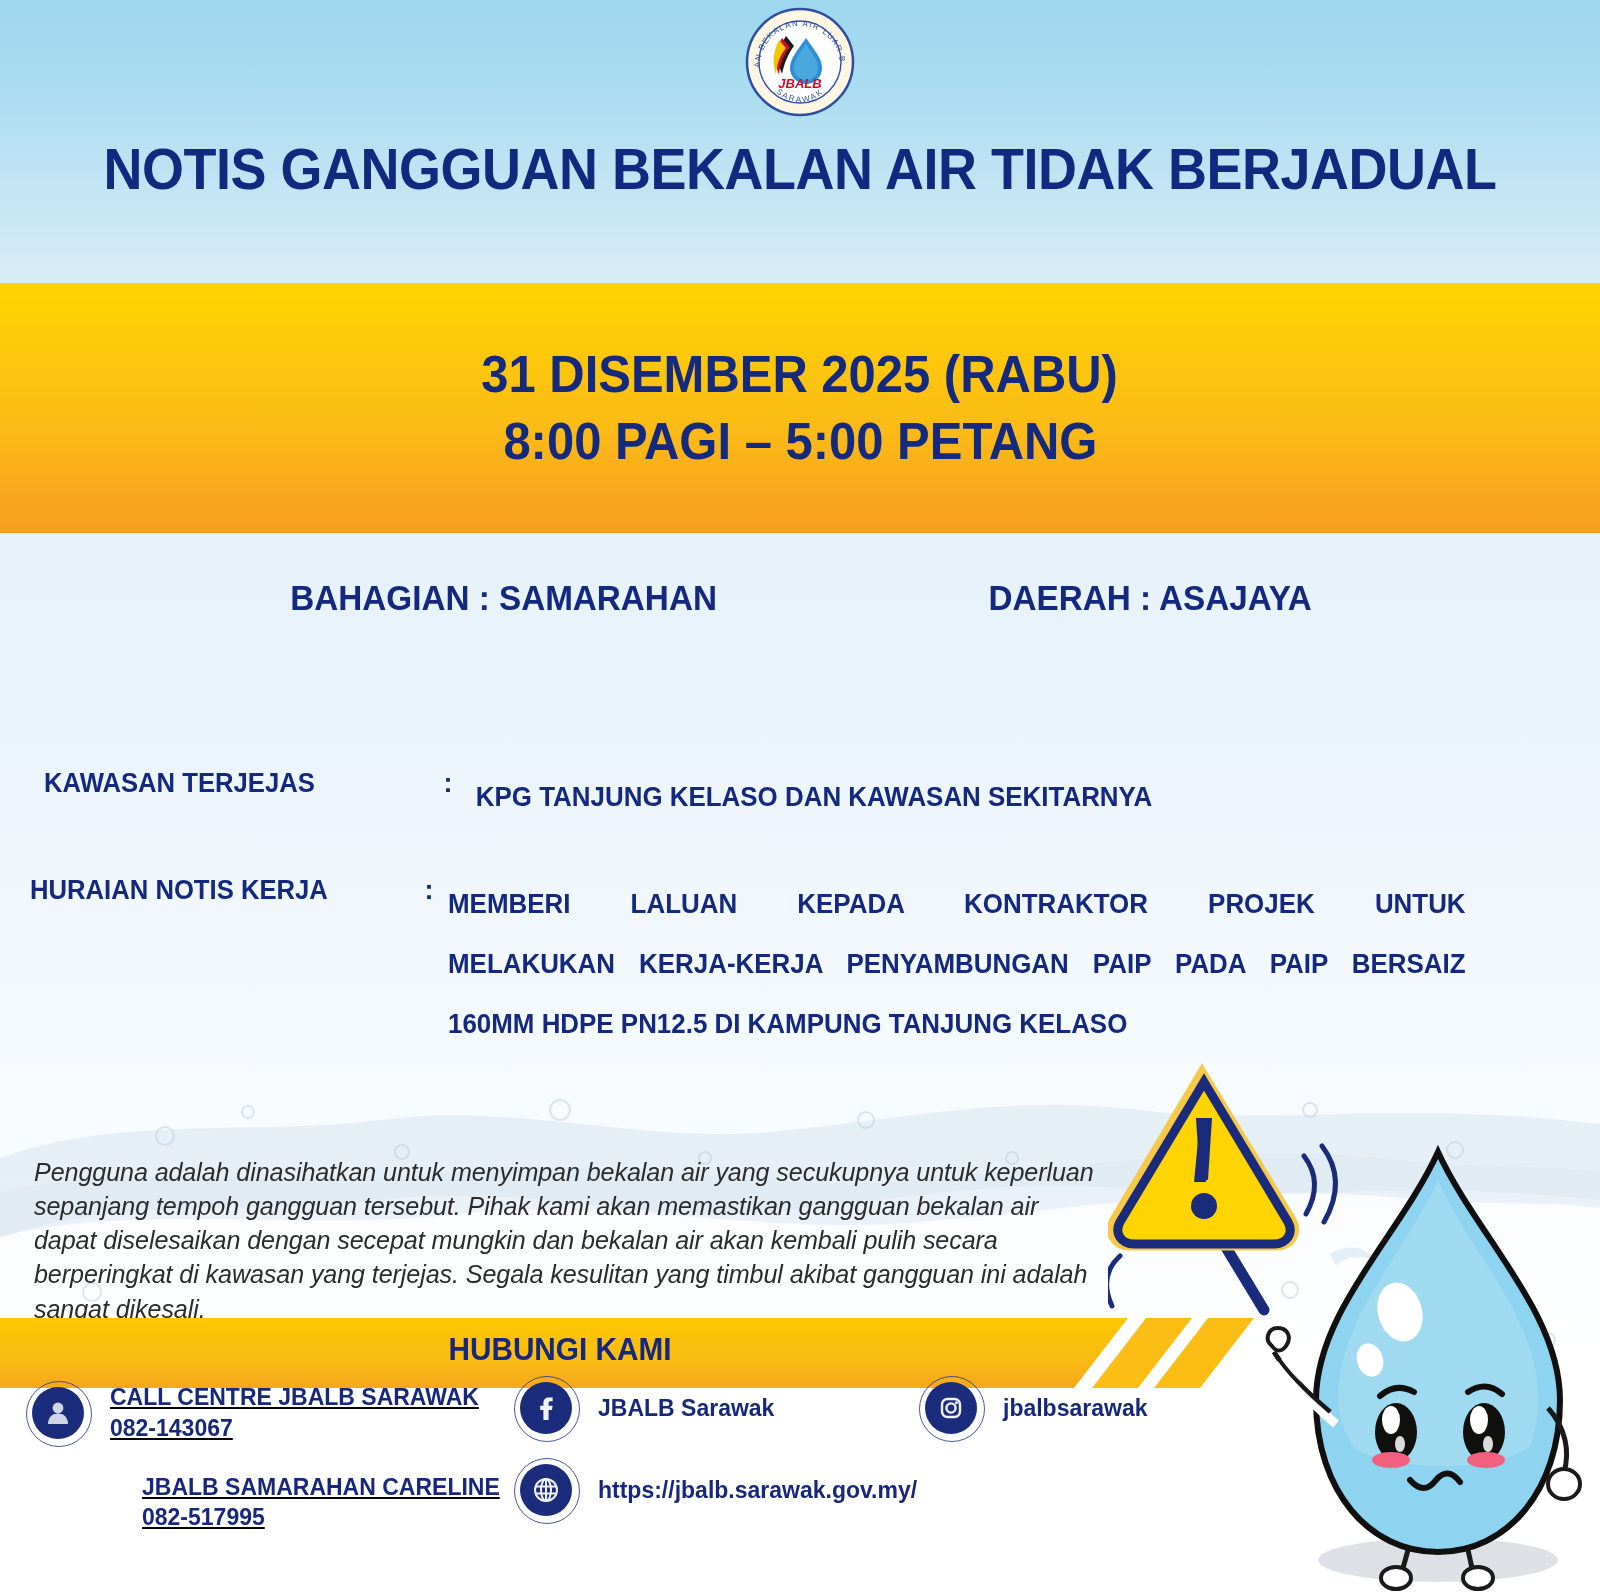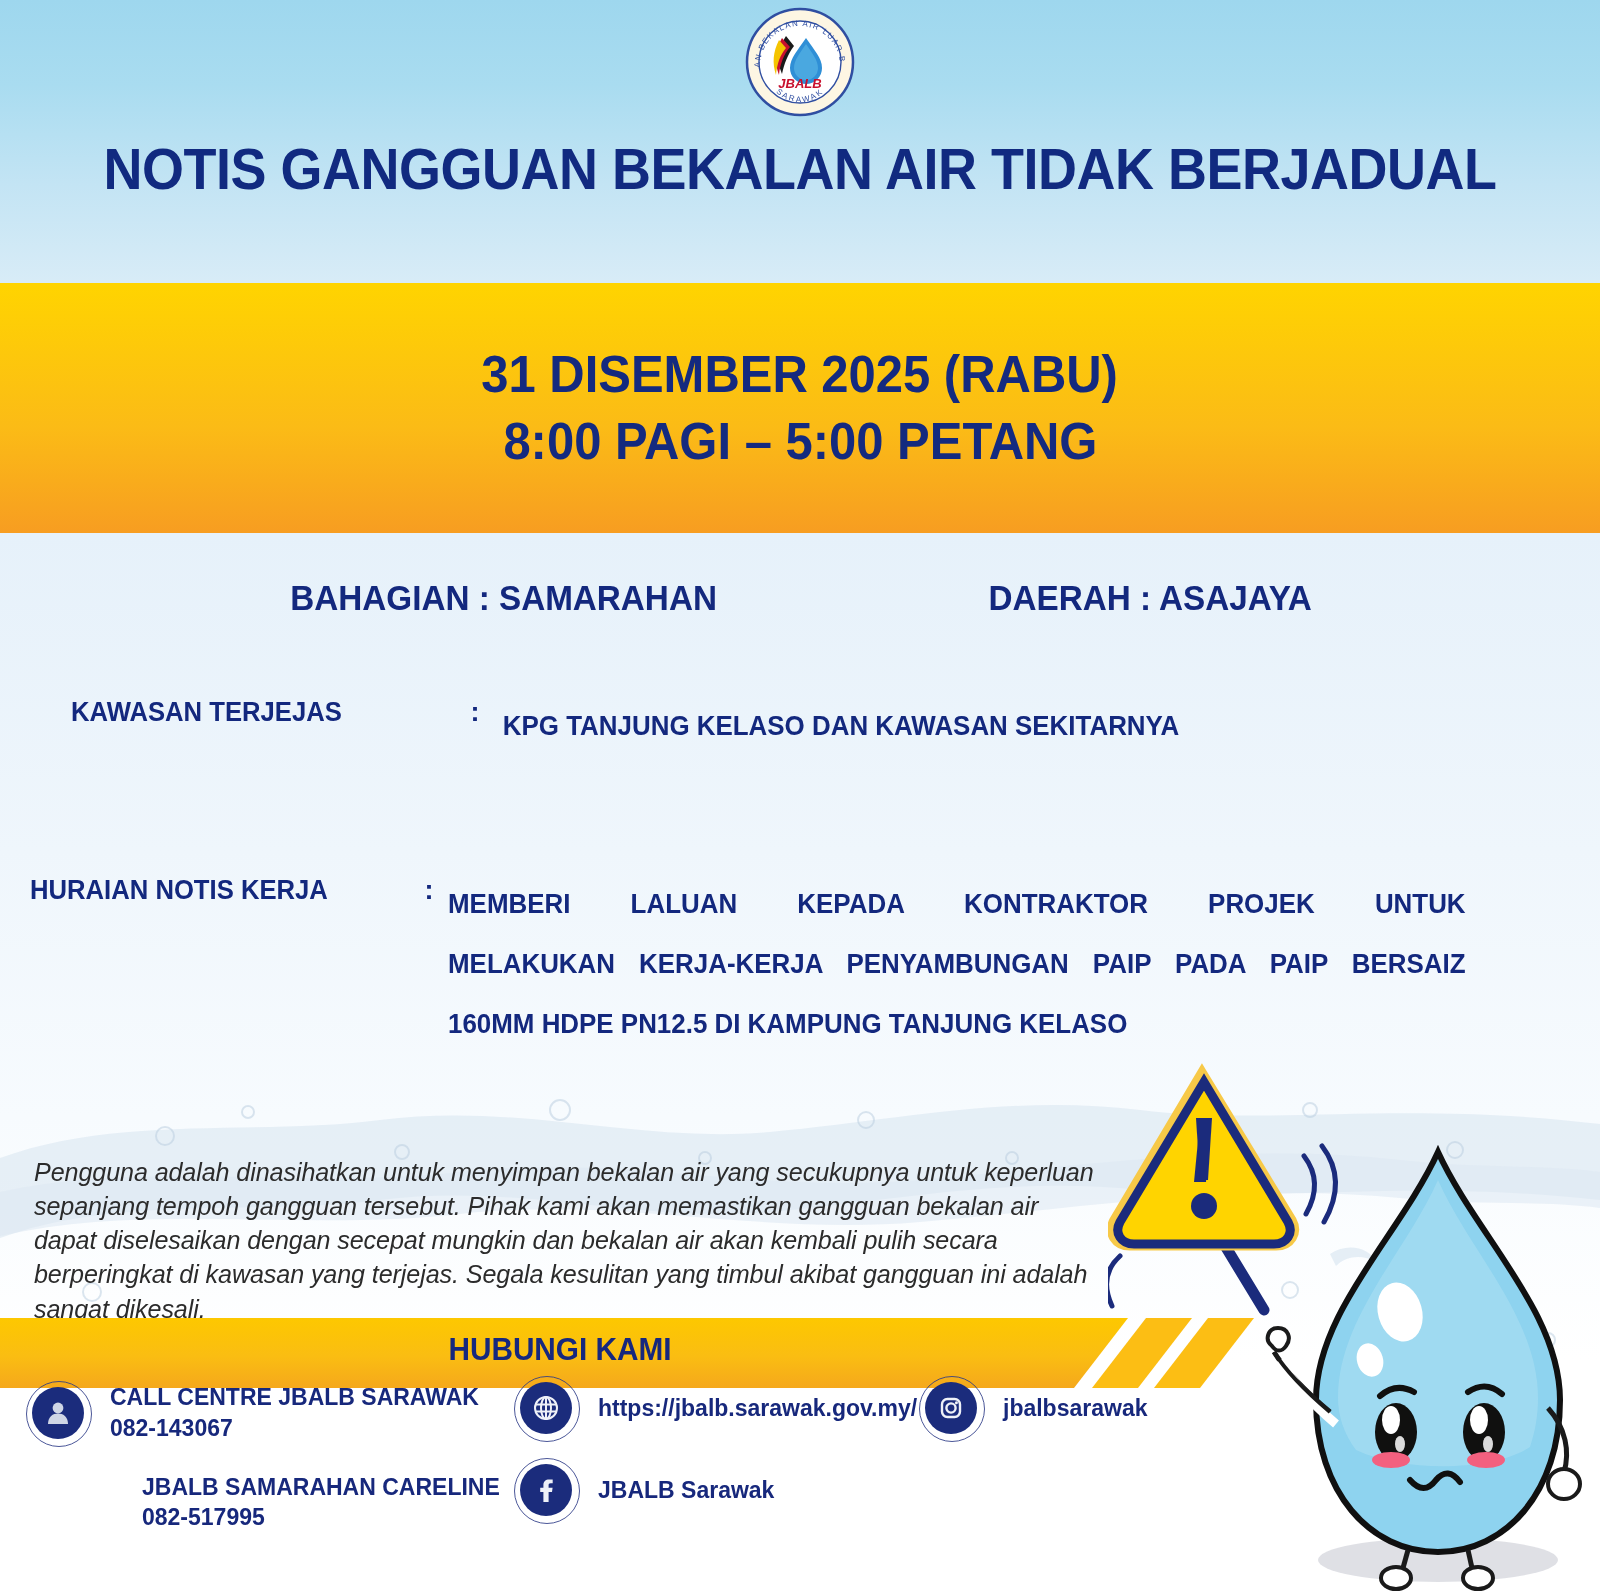--- a/index.html
+++ b/index.html
@@ -128,21 +128,21 @@
 
   .field-value {
     color: #13287e;
     font-size: 27px;
     font-weight: bold;
     line-height: 2.22;
     transform: scaleX(0.96);
     transform-origin: left top;
   }
 
-  #field-area      { left: 44px;  top: 697px; margin-left: 27px; }
+  #field-area      { left: 44px;  top: 768px; }
   #field-area .field-label { width: 380px; }
   #field-area .field-colon { width: 48px; text-align: center; }
   #field-area .field-value { white-space: nowrap; padding-left: 4px; }
 
   #field-desc      { left: 30px;  top: 875px; }
   #field-desc .field-label { width: 380px; }
   #field-desc .field-colon { width: 38px; text-align: center; }
   #field-desc .field-value {
     width: 1060px;
     text-align: justify;
@@ -221,21 +221,21 @@
   .contact-text {
     margin-left: 26px;
     color: #17287c;
     font-size: 23px;
     font-weight: bold;
     line-height: 1.34;
   }
 
   .contact-text .sub { font-weight: bold; }
 
-  #contact-col-1 { left: 32px; top: 1382px; }
+  #contact-col-1 { left: 32px; top: 1382px; text-decoration: underline; }
   #contact-col-1 .contact-item { margin-bottom: 28px; }
   #contact-col-1 .no-icon { margin-left: 110px; }
 
   #contact-col-2 { left: 520px; top: 1382px; }
   #contact-col-2 .contact-item { margin-bottom: 30px; }
 
   #contact-col-3 { left: 925px; top: 1382px; }
 
   
   .mascot {
@@ -434,37 +434,37 @@
         <span class="sub">082-517995</span>
       </span>
     </div>
   </div>
 
   <div class="contact-col" id="contact-col-2">
 
     <div class="contact-item">
       <span class="icon-circle">
         <svg width="30" height="30" viewBox="0 0 30 30" xmlns="http://www.w3.org/2000/svg">
+          <path d="M17.6 27 V16.9 H21 L21.6 12.8 H17.6 V10.3 C17.6 9.1 17.9 8.3 19.7 8.3 H21.7 V4.6 C21.3 4.5 19.8 4.4 18.1 4.4 C14.6 4.4 12.4 6.3 12.4 10 V12.8 H9.2 V16.9 H12.4 V27 Z" fill="#eef1f8"></path>
+        </svg>
+      </span>
+      <span class="contact-text">JBALB Sarawak</span>
+    </div>
+
+    <div class="contact-item">
+      <span class="icon-circle">
+        <svg width="30" height="30" viewBox="0 0 30 30" xmlns="http://www.w3.org/2000/svg">
           <g fill="none" stroke="#eef1f8" stroke-width="2">
             <circle cx="15" cy="15" r="11"></circle>
             <ellipse cx="15" cy="15" rx="5" ry="11"></ellipse>
             <path d="M4.4 11.4 H25.6 M4.4 18.6 H25.6 M15 4 V26"></path>
           </g>
         </svg>
       </span>
       <span class="contact-text">https://jbalb.sarawak.gov.my/</span>
-    </div>
-
-    <div class="contact-item">
-      <span class="icon-circle">
-        <svg width="30" height="30" viewBox="0 0 30 30" xmlns="http://www.w3.org/2000/svg">
-          <path d="M17.6 27 V16.9 H21 L21.6 12.8 H17.6 V10.3 C17.6 9.1 17.9 8.3 19.7 8.3 H21.7 V4.6 C21.3 4.5 19.8 4.4 18.1 4.4 C14.6 4.4 12.4 6.3 12.4 10 V12.8 H9.2 V16.9 H12.4 V27 Z" fill="#eef1f8"></path>
-        </svg>
-      </span>
-      <span class="contact-text">JBALB Sarawak</span>
     </div>
   </div>
 
   <div class="contact-col" id="contact-col-3">
     <div class="contact-item">
       <span class="icon-circle">
         <svg width="30" height="30" viewBox="0 0 30 30" xmlns="http://www.w3.org/2000/svg">
           <rect x="6" y="6" width="18" height="18" rx="5.4" fill="none" stroke="#eef1f8" stroke-width="2.4"></rect>
           <circle cx="15" cy="15" r="4.6" fill="none" stroke="#eef1f8" stroke-width="2.4"></circle>
           <circle cx="20.4" cy="9.8" r="1.5" fill="#eef1f8"></circle>

